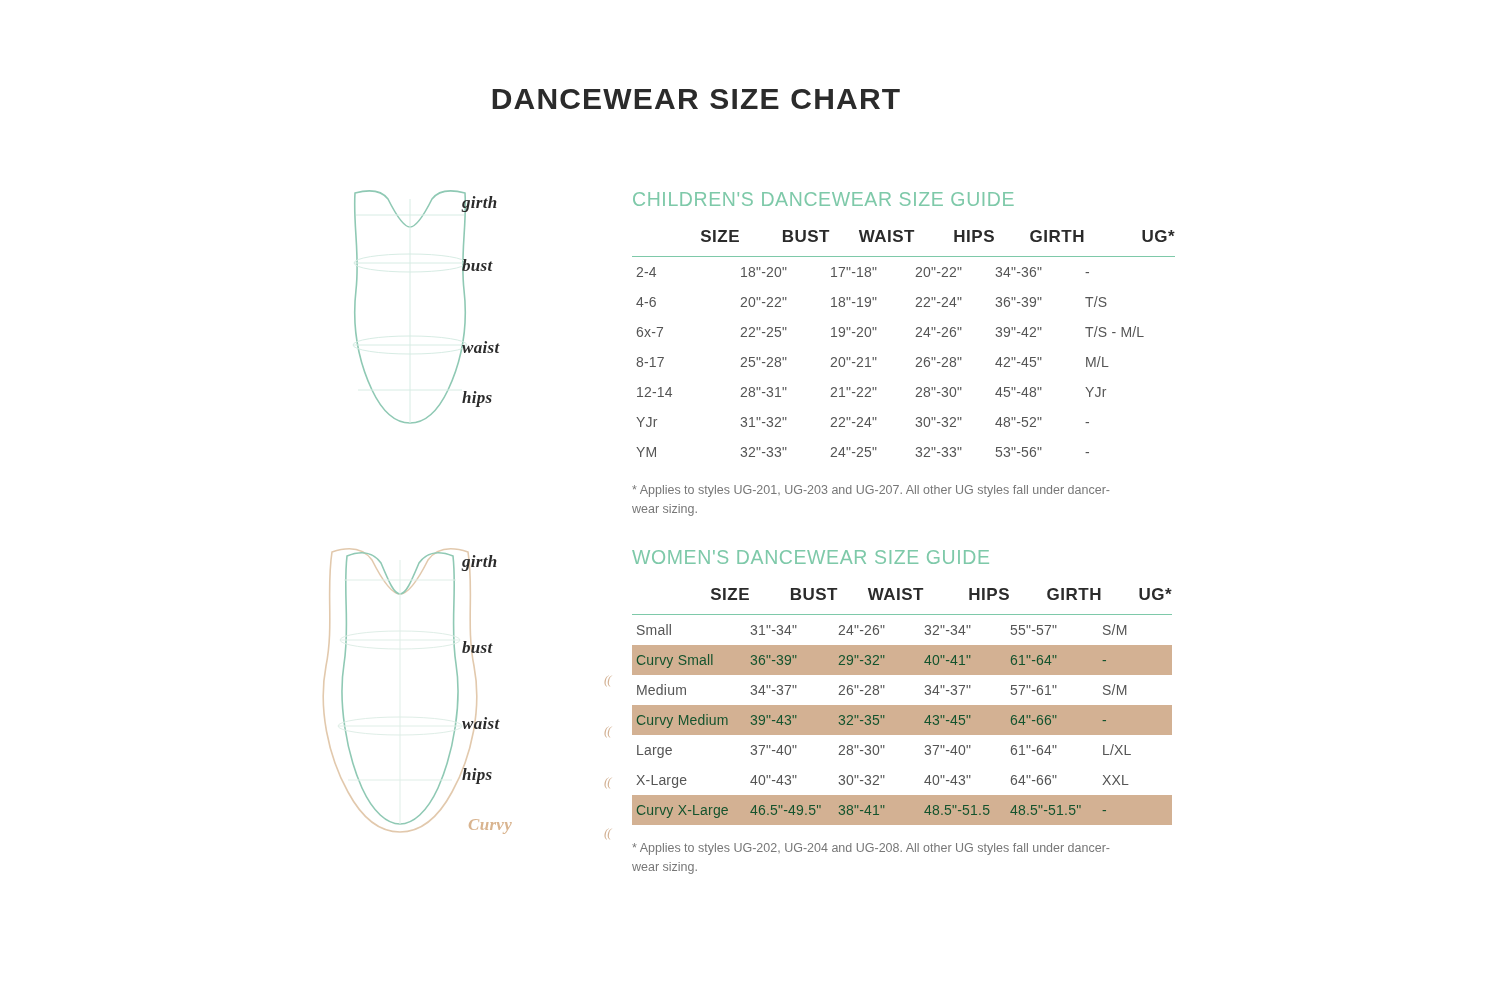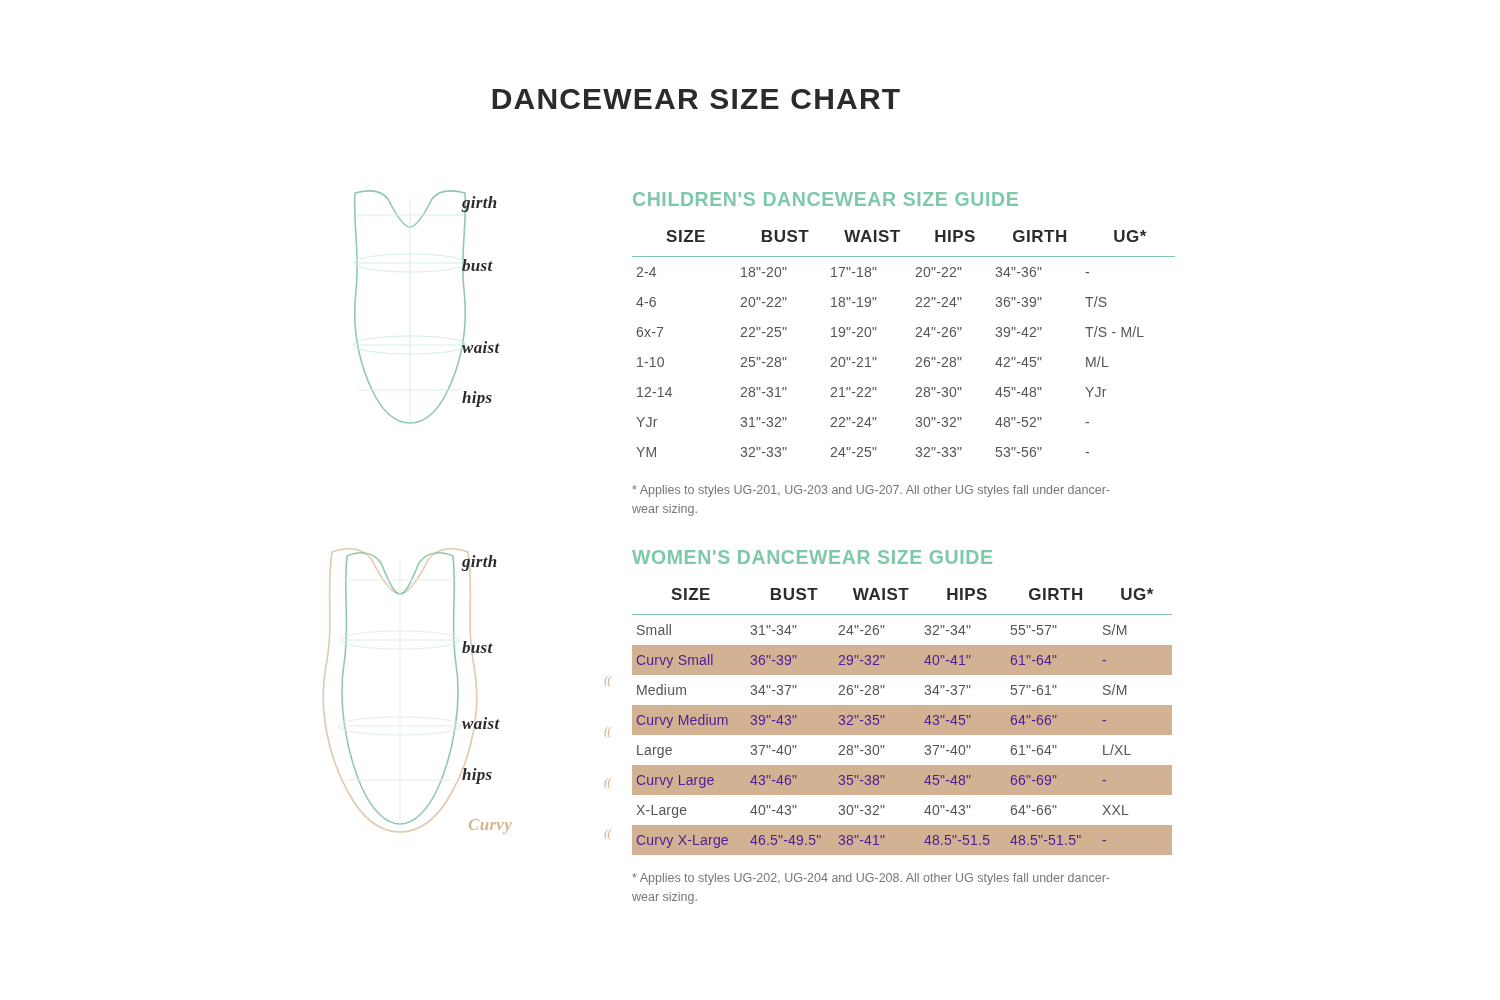--- a/index.html
+++ b/index.html
@@ -48,50 +48,50 @@
     letter-spacing: .3px;
   }
   .leo-label.curvy { color: #d9b48f; margin-left: 6px; }
 
   
   .table-block {
     position: absolute;
   }
   .tbl-title {
     font-size: 19.5px;
-    font-weight: bold;
+    font-weight: normal;
     letter-spacing: .6px;
     color: #7ec9a9;
     margin-bottom: 16px;
   }
   table {
     border-collapse: collapse;
     font-size: 14px;
     color: #4a4a4a;
   }
   thead th {
-    text-align: center;
+    text-align: right;
     font-size: 17px;
     font-weight: bold;
     color: #2b2b2b;
     letter-spacing: .5px;
     padding: 0 0 9px 0;
   }
   thead tr {
     border-bottom: 1.5px solid #7ec9a9;
   }
   tbody td {
     padding: 7px 0;
     white-space: nowrap;
     color: #555;
     letter-spacing: .2px;
   }
   tbody tr.curvy td {
     background: #d3b193;
-    color: #4c1d95;
+    color: #14532d;
   }
   tbody tr td:first-child { padding-left: 4px; }
   .footnote {
     margin-top: 14px;
     font-size: 12.5px;
     color: #777;
     line-height: 1.55;
     max-width: 500px;
   }
   .curvy-marker {
@@ -190,21 +190,21 @@
           </tr>
           <tr>
             <td>6x-7</td>
             <td>22"-25"</td>
             <td>19"-20"</td>
             <td>24"-26"</td>
             <td>39"-42"</td>
             <td>T/S - M/L</td>
           </tr>
           <tr>
-            <td>1-10</td>
+            <td>8-17</td>
             <td>25"-28"</td>
             <td>20"-21"</td>
             <td>26"-28"</td>
             <td>42"-45"</td>
             <td>M/L</td>
           </tr>
           <tr>
             <td>12-14</td>
             <td>28"-31"</td>
             <td>21"-22"</td>
@@ -280,28 +280,20 @@
             <td>-</td>
           </tr>
           <tr>
             <td>Large</td>
             <td>37"-40"</td>
             <td>28"-30"</td>
             <td>37"-40"</td>
             <td>61"-64"</td>
             <td>L/XL</td>
           </tr>
-          <tr class="curvy">
-            <td>Curvy Large</td>
-            <td>43"-46"</td>
-            <td>35"-38"</td>
-            <td>45"-48"</td>
-            <td>66"-69"</td>
-            <td>-</td>
-          </tr>
           <tr>
             <td>X-Large</td>
             <td>40"-43"</td>
             <td>30"-32"</td>
             <td>40"-43"</td>
             <td>64"-66"</td>
             <td>XXL</td>
           </tr>
           <tr class="curvy">
             <td>Curvy X-Large</td>

